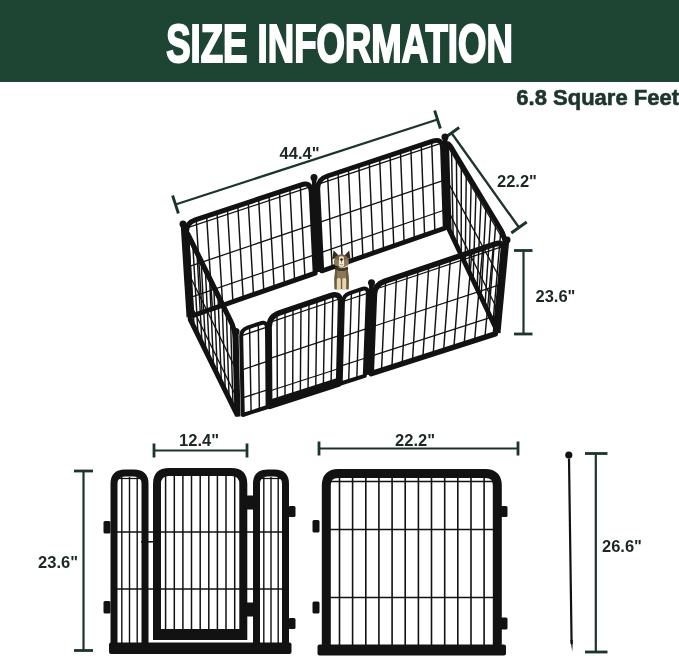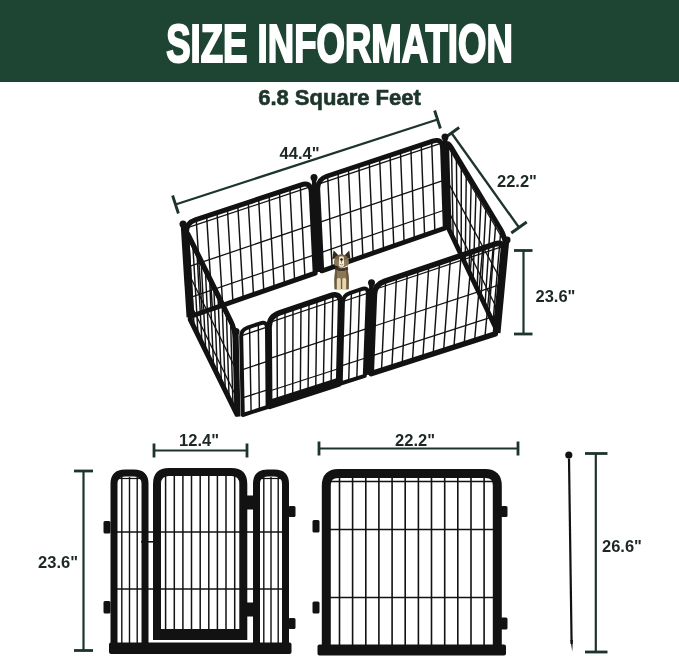--- a/index.html
+++ b/index.html
@@ -10,21 +10,21 @@
     position: relative; overflow: hidden;
   }
 </style>
 </head>
 <body>
 
 <div style="position:absolute;left:0;top:0;width:679px;height:82px;background:#1e4434;"></div>
 
 <div style="position:absolute;left:0;top:12px;width:679px;text-align:center;color:#ffffff;font-weight:bold;font-size:54px;-webkit-text-stroke:2.2px #ffffff;transform:scaleX(0.677);transform-origin:339.5px 0;">SIZE INFORMATION</div>
 
-<div style="position:absolute;left:0;top:85px;width:679px;text-align:center;color:#1d352a;font-weight:bold;font-size:22px;-webkit-text-stroke:0.6px #1d352a;">6.8 Square Feet</div>
+<div style="position:absolute;left:0;top:85px;width:679px;text-align:right;color:#1d352a;font-weight:bold;font-size:22px;-webkit-text-stroke:0.6px #1d352a;">6.8 Square Feet</div>
 
 <svg width="679" height="656" viewBox="0 0 679 656" style="position:absolute;left:0;top:0">
 
 <g>
 <line x1="175.5" y1="204.5" x2="437.5" y2="119.5" stroke="#1d342a" stroke-width="2.3" stroke-linecap="butt"></line>
 <line x1="172.6" y1="195.5" x2="178.4" y2="213.5" stroke="#1d342a" stroke-width="2.9" stroke-linecap="butt"></line>
 <line x1="434.6" y1="110.5" x2="440.4" y2="128.5" stroke="#1d342a" stroke-width="2.9" stroke-linecap="butt"></line>
 <text x="299.5" y="158.5" text-anchor="middle" font-family="Liberation Sans, sans-serif" font-weight="bold" font-size="16.5" fill="#1c2823">44.4"</text>
 </g>
 

